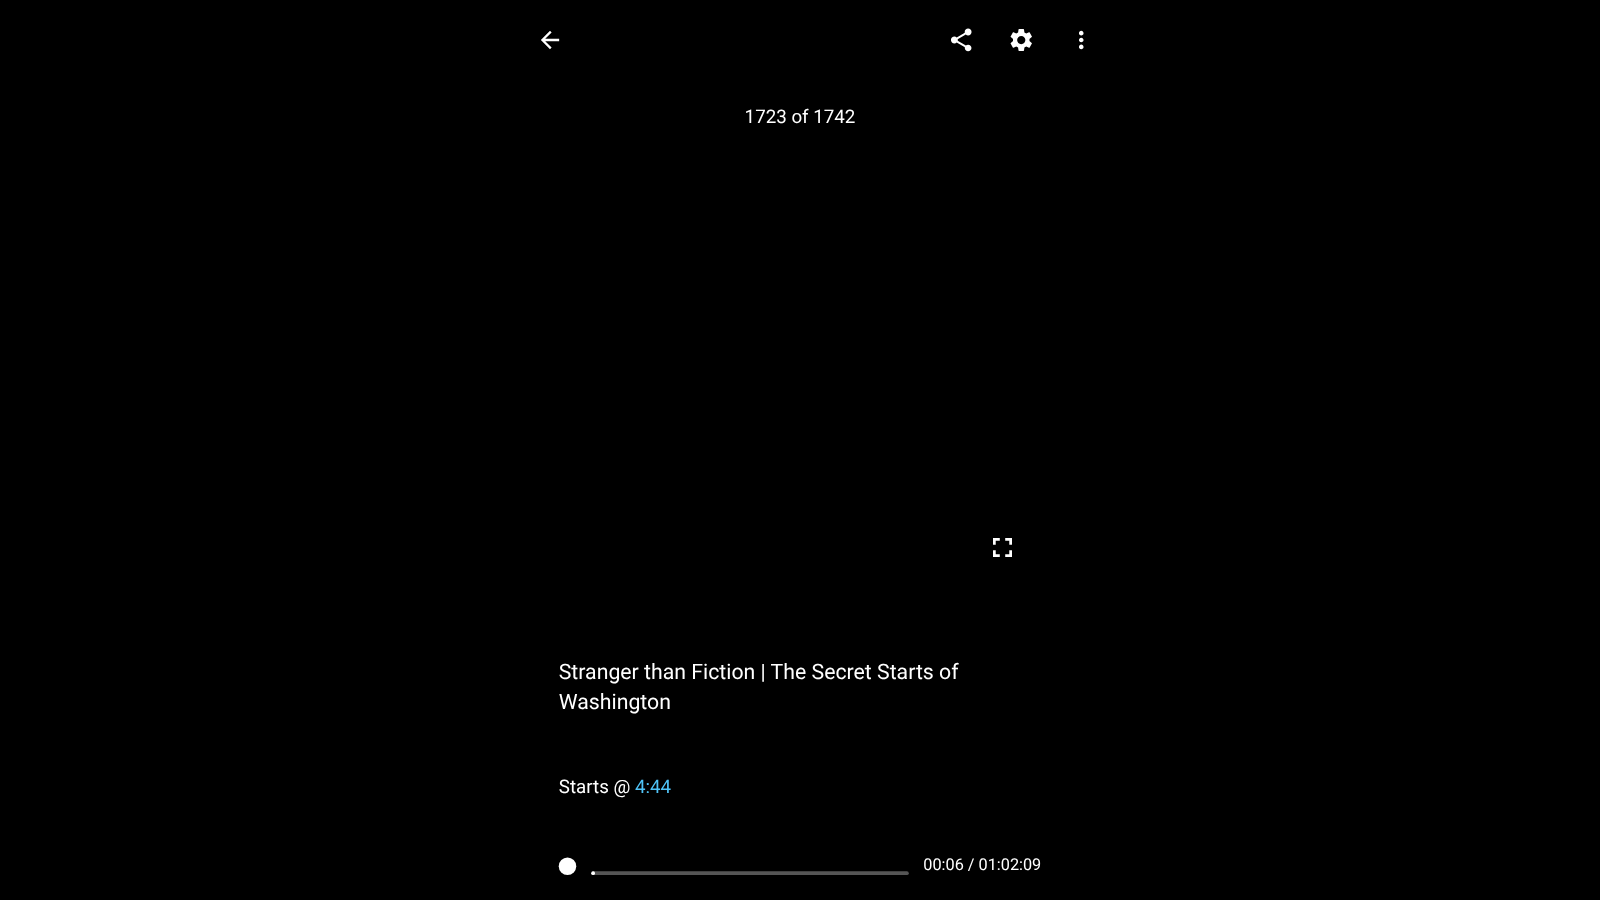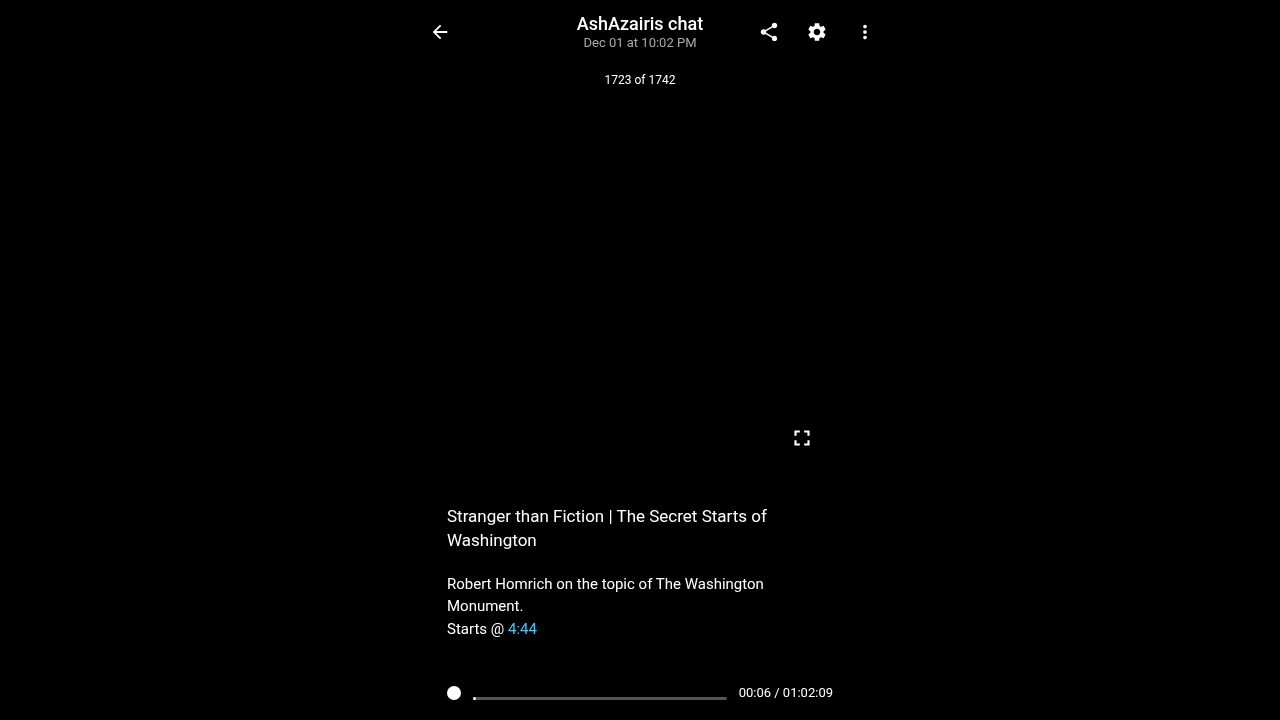--- a/index.html
+++ b/index.html
@@ -77,25 +77,25 @@
       display: flex;
       align-items: center;
       justify-content: center;
       cursor: pointer;
       border-radius: 50%;
     }
 
     
     .counter {
       position: absolute;
-      top: 73px;
+      top: 84px;
       left: 0;
       right: 0;
       text-align: center;
-      font-size: 12px;
+      font-size: 15px;
       color: #ffffff;
     }
 
     
     .video-area {
       position: absolute;
       top: 110px;
       left: 447px;
       right: 447px;
       bottom: 200px;
@@ -201,24 +201,20 @@
 </head>
 <body>
 
 <div class="header">
   <div class="header-back">
     <svg width="22" height="22" viewBox="0 0 24 24">
       <path d="M20 11H7.83l5.59-5.59L12 4l-8 8 8 8 1.41-1.41L7.83 13H20v-2z"></path>
     </svg>
   </div>
 
-  <div class="header-title-group">
-    <span class="header-title">AshAzairis chat</span>
-    <span class="header-subtitle">Dec 01 at 10:02 PM</span>
-  </div>
 
   <div class="header-actions">
     <div class="header-icon-btn">
       <svg width="22" height="22" viewBox="0 0 24 24">
         <path d="M18 16.08c-.76 0-1.44.3-1.96.77L8.91 12.7c.05-.23.09-.46.09-.7s-.04-.47-.09-.7l7.05-4.11c.54.5 1.25.81 2.04.81 1.66 0 3-1.34 3-3s-1.34-3-3-3-3 1.34-3 3c0 .24.04.47.09.7L8.04 9.81C7.5 9.31 6.79 9 6 9c-1.66 0-3 1.34-3 3s1.34 3 3 3c.79 0 1.5-.31 2.04-.81l7.12 4.16c-.05.21-.08.43-.08.65 0 1.61 1.31 2.92 2.92 2.92 1.61 0 2.92-1.31 2.92-2.92s-1.31-2.92-2.92-2.92z"></path>
       </svg>
     </div>
     <div class="header-icon-btn">
       <svg width="22" height="22" viewBox="0 0 24 24">
         <path d="M19.14,12.94c0.04-0.3,0.06-0.61,0.06-0.94c0-0.32-0.02-0.64-0.07-0.94l2.03-1.58c0.18-0.14,0.23-0.41,0.12-0.61 l-1.92-3.32c-0.12-0.22-0.37-0.29-0.59-0.22l-2.39,0.96c-0.5-0.38-1.03-0.7-1.62-0.94L14.4,2.81c-0.04-0.24-0.24-0.41-0.48-0.41 h-3.84c-0.24,0-0.43,0.17-0.47,0.41L9.25,5.35C8.66,5.59,8.12,5.92,7.63,6.29L5.24,5.33c-0.22-0.08-0.47,0-0.59,0.22L2.74,8.87 C2.62,9.08,2.66,9.34,2.86,9.48l2.03,1.58C4.84,11.36,4.8,11.69,4.8,12s0.02,0.64,0.07,0.94l-2.03,1.58 c-0.18,0.14-0.23,0.41-0.12,0.61l1.92,3.32c0.12,0.22,0.37,0.29,0.59,0.22l2.39-0.96c0.5,0.38,1.03,0.7,1.62,0.94l0.36,2.54 c0.05,0.24,0.24,0.41,0.48,0.41h3.84c0.24,0,0.44-0.17,0.47-0.41l0.36-2.54c0.59-0.24,1.13-0.56,1.62-0.94l2.39,0.96 c0.22,0.08,0.47,0,0.59-0.22l1.92-3.32c0.12-0.22,0.07-0.47-0.12-0.61L19.14,12.94z M12,15.6c-1.98,0-3.6-1.62-3.6-3.6 s1.62-3.6,3.6-3.6s3.6,1.62,3.6,3.6S13.98,15.6,12,15.6z"></path>
@@ -240,21 +236,20 @@
 
 <div class="fullscreen-btn">
   <svg width="26" height="26" viewBox="0 0 24 24">
     <path d="M7 14H5v5h5v-2H7v-3zm-2-4h2V7h3V5H5v5zm12 7h-3v2h5v-5h-2v3zM14 5v2h3v3h2V5h-5z"></path>
   </svg>
 </div>
 
 <div class="content-area">
   <div class="video-title">Stranger than Fiction | The Secret Starts of Washington</div>
   <div class="video-description">
-    <span>Robert Homrich on the topic of The Washington Monument.</span>
     <br>
     <span class="starts-label">Starts @</span>
     <span> </span>
     <span class="timestamp-link">4:44</span>
   </div>
 </div>
 
 <div class="progress-area">
   <div class="progress-thumb"></div>
   <div class="progress-track">

